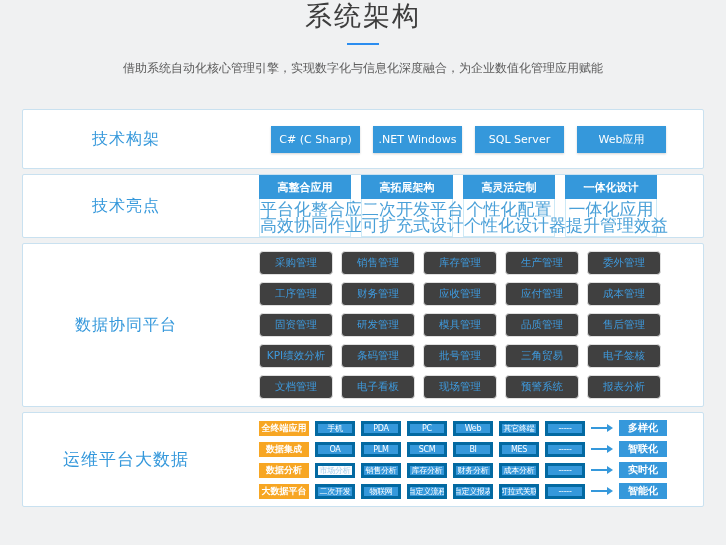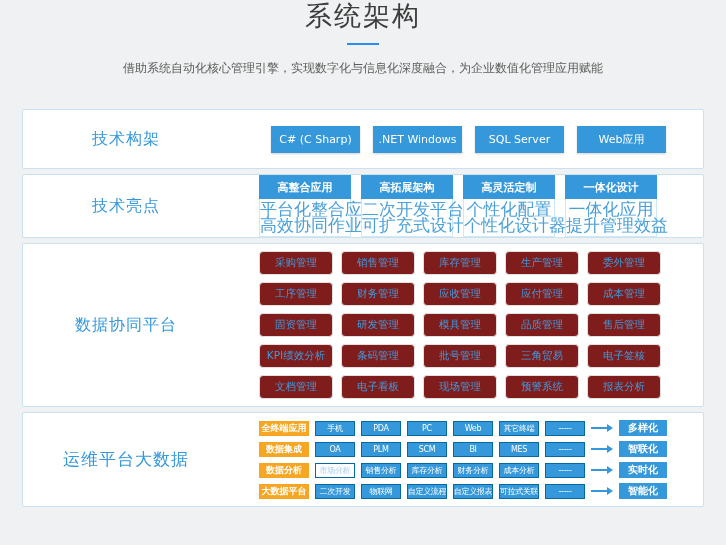--- a/index.html
+++ b/index.html
@@ -50,36 +50,36 @@
     display:flex;align-items:center;justify-content:center;white-space:nowrap;
   }
   .hl-body{border:1px solid #cde9f6;border-top:none;background:#fff;padding:2px 0 3px;text-align:center;}
   .hl-line{font-size:17px;color:#4aa0d8;line-height:16px;white-space:nowrap;}
 
   
   .box-dp{height:164px;}
   .dp-grid{display:flex;flex-direction:column;gap:7px;}
   .grid-row{display:flex;gap:8px;}
   .chip{
-    width:74px;height:24px;background:#7f1d1d;border:1px solid #e0e0e0;border-radius:4px;
+    width:74px;height:24px;background:#404040;border:1px solid #e0e0e0;border-radius:4px;
     color:#3e9ade;font-size:10.5px;display:flex;align-items:center;justify-content:center;
     white-space:nowrap;
   }
 
   
   .box-ops{height:95px;}
   .side-label-lg{font-size:17px;}
   .ops-rows{display:flex;flex-direction:column;gap:5px;}
   .ops-row{display:flex;align-items:center;gap:6px;}
   .cat{
     width:50px;height:15px;background:var(--orange);color:#fff;font-size:9px;font-weight:bold;
     display:flex;align-items:center;justify-content:center;white-space:nowrap;
   }
   .mchip{
-    width:40px;height:15px;background:var(--blue);border:1px solid #0369a1;color:#fff;
+    width:40px;height:15px;background:var(--blue);border:3px solid #0369a1;color:#fff;
     font-size:8px;letter-spacing:-0.3px;display:flex;align-items:center;justify-content:center;
     white-space:nowrap;overflow:hidden;
   }
   .mchip.muted{background:#fbfdff;color:#a9cfe9;}
   .arrow{width:22px;display:flex;align-items:center;}
   .arrow-line{flex:1;height:2px;background:var(--blue);}
   .arrow-head{
     width:0;height:0;border-left:6px solid var(--blue);
     border-top:4px solid transparent;border-bottom:4px solid transparent;
   }

